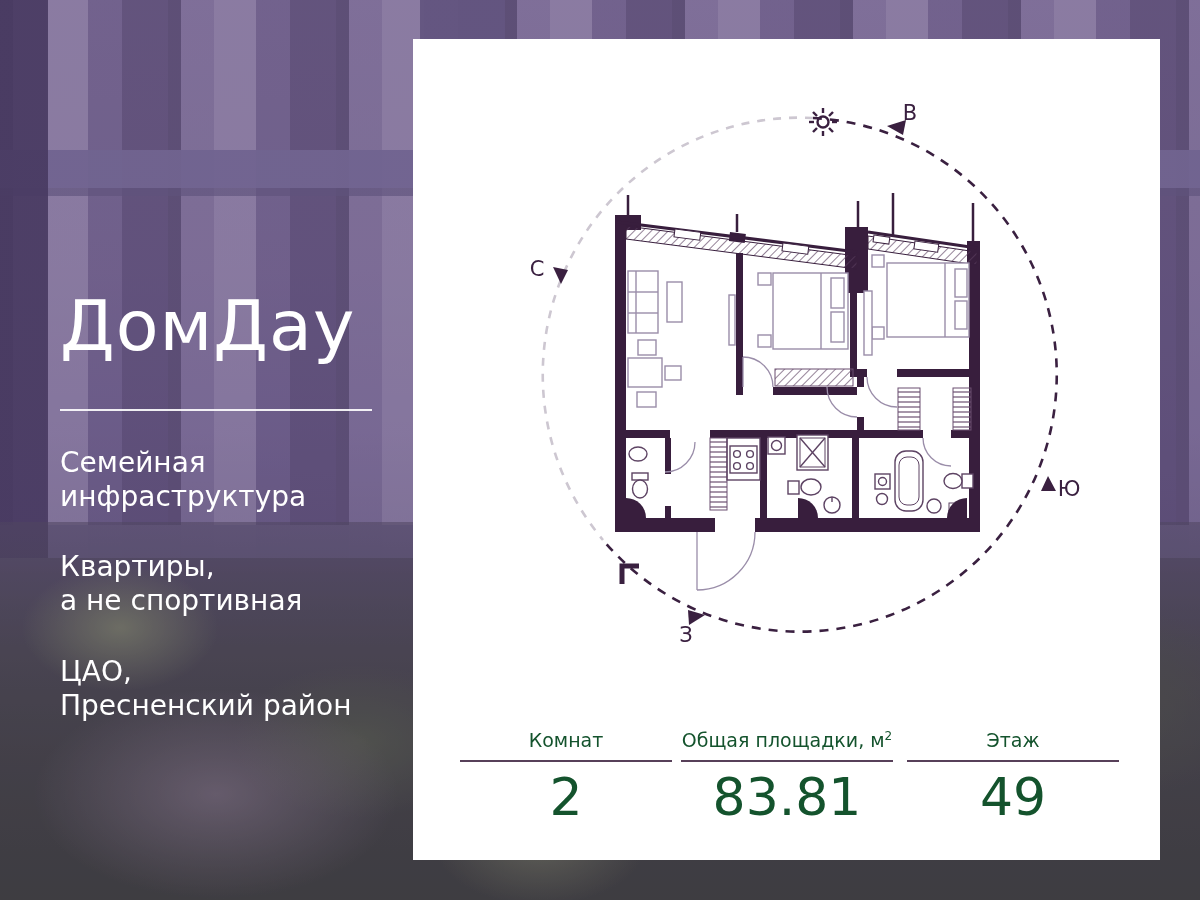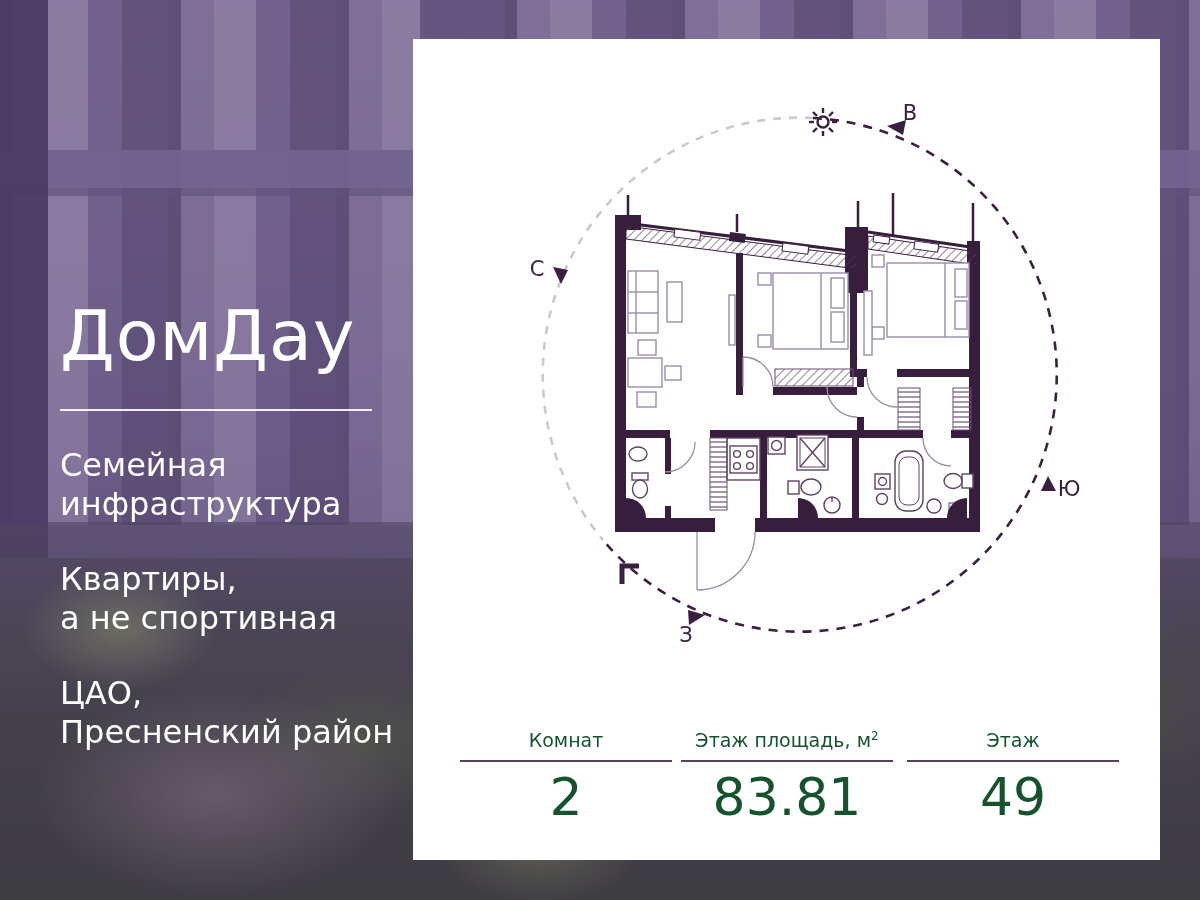--- a/index.html
+++ b/index.html
@@ -26,24 +26,24 @@
       radial-gradient(180px 110px at 30% 58%,rgba(72,84,58,.9),transparent 70%),
       radial-gradient(200px 120px at 55% 38%,rgba(58,68,48,.95),transparent 70%),
       radial-gradient(160px 100px at 75% 68%,rgba(95,105,72,.85),transparent 70%),
       radial-gradient(220px 140px at 92% 48%,rgba(64,74,52,.9),transparent 70%),
       radial-gradient(150px 90px at 45% 85%,rgba(108,118,82,.7),transparent 70%),
       linear-gradient(180deg,rgba(70,66,84,.55),rgba(46,54,41,1));
   }
   .bg-tint{position:absolute;inset:0;background:rgba(104,78,128,.28);}
   
   .left-panel{position:absolute;left:60px;top:0;width:360px;height:100%;color:#fff;}
-  .logo{position:absolute;left:0;top:301px;font-size:70px;letter-spacing:1px;font-weight:400;line-height:1;}
+  .logo{position:absolute;left:0;top:291px;font-size:70px;letter-spacing:1px;font-weight:400;line-height:1;}
   .divider{position:absolute;left:0;top:409px;width:312px;height:2px;background:rgba(255,255,255,.9);}
   .features{position:absolute;left:0;top:446px;width:360px;}
-  .feature{font-size:32px;line-height:1.22;white-space:pre-line;margin-bottom:36px;}
+  .feature{font-size:28px;line-height:1.22;white-space:pre-line;margin-bottom:36px;}
   
   .card{position:absolute;left:413px;top:39px;width:747px;height:821px;background:#fff;}
   .plan-svg{position:absolute;left:112px;top:46px;width:600px;height:570px;}
   
   .stat{position:absolute;top:686px;width:212px;text-align:center;color:#14532d;}
   .stat-1{left:47px;} .stat-2{left:268px;} .stat-3{left:494px;}
   .stat-label{font-size:19px;line-height:22px;}
   .stat-label sup{font-size:12px;}
   .stat-rule{margin-top:9px;height:2px;background:#3a1f3c;opacity:.85;}
   .stat-value{margin-top:8px;font-size:52px;line-height:1.05;font-weight:400;}
@@ -245,21 +245,21 @@
         <path d="M442,433 L442,413 A20,20 0 0 0 422,433 Z"></path>
       </g>
     </svg>
 
     <div class="stat stat-1">
       <div class="stat-label"><span>Комнат</span><sup></sup></div>
       <div class="stat-rule"></div>
       <div class="stat-value">2</div>
     </div>
     <div class="stat stat-2">
-      <div class="stat-label"><span>Этаж площадь, м</span><sup>2</sup></div>
+      <div class="stat-label"><span>Общая площадки, м</span><sup>2</sup></div>
       <div class="stat-rule"></div>
       <div class="stat-value">83.81</div>
     </div>
     <div class="stat stat-3">
       <div class="stat-label"><span>Этаж</span><sup></sup></div>
       <div class="stat-rule"></div>
       <div class="stat-value">49</div>
     </div>
 
   </div>

